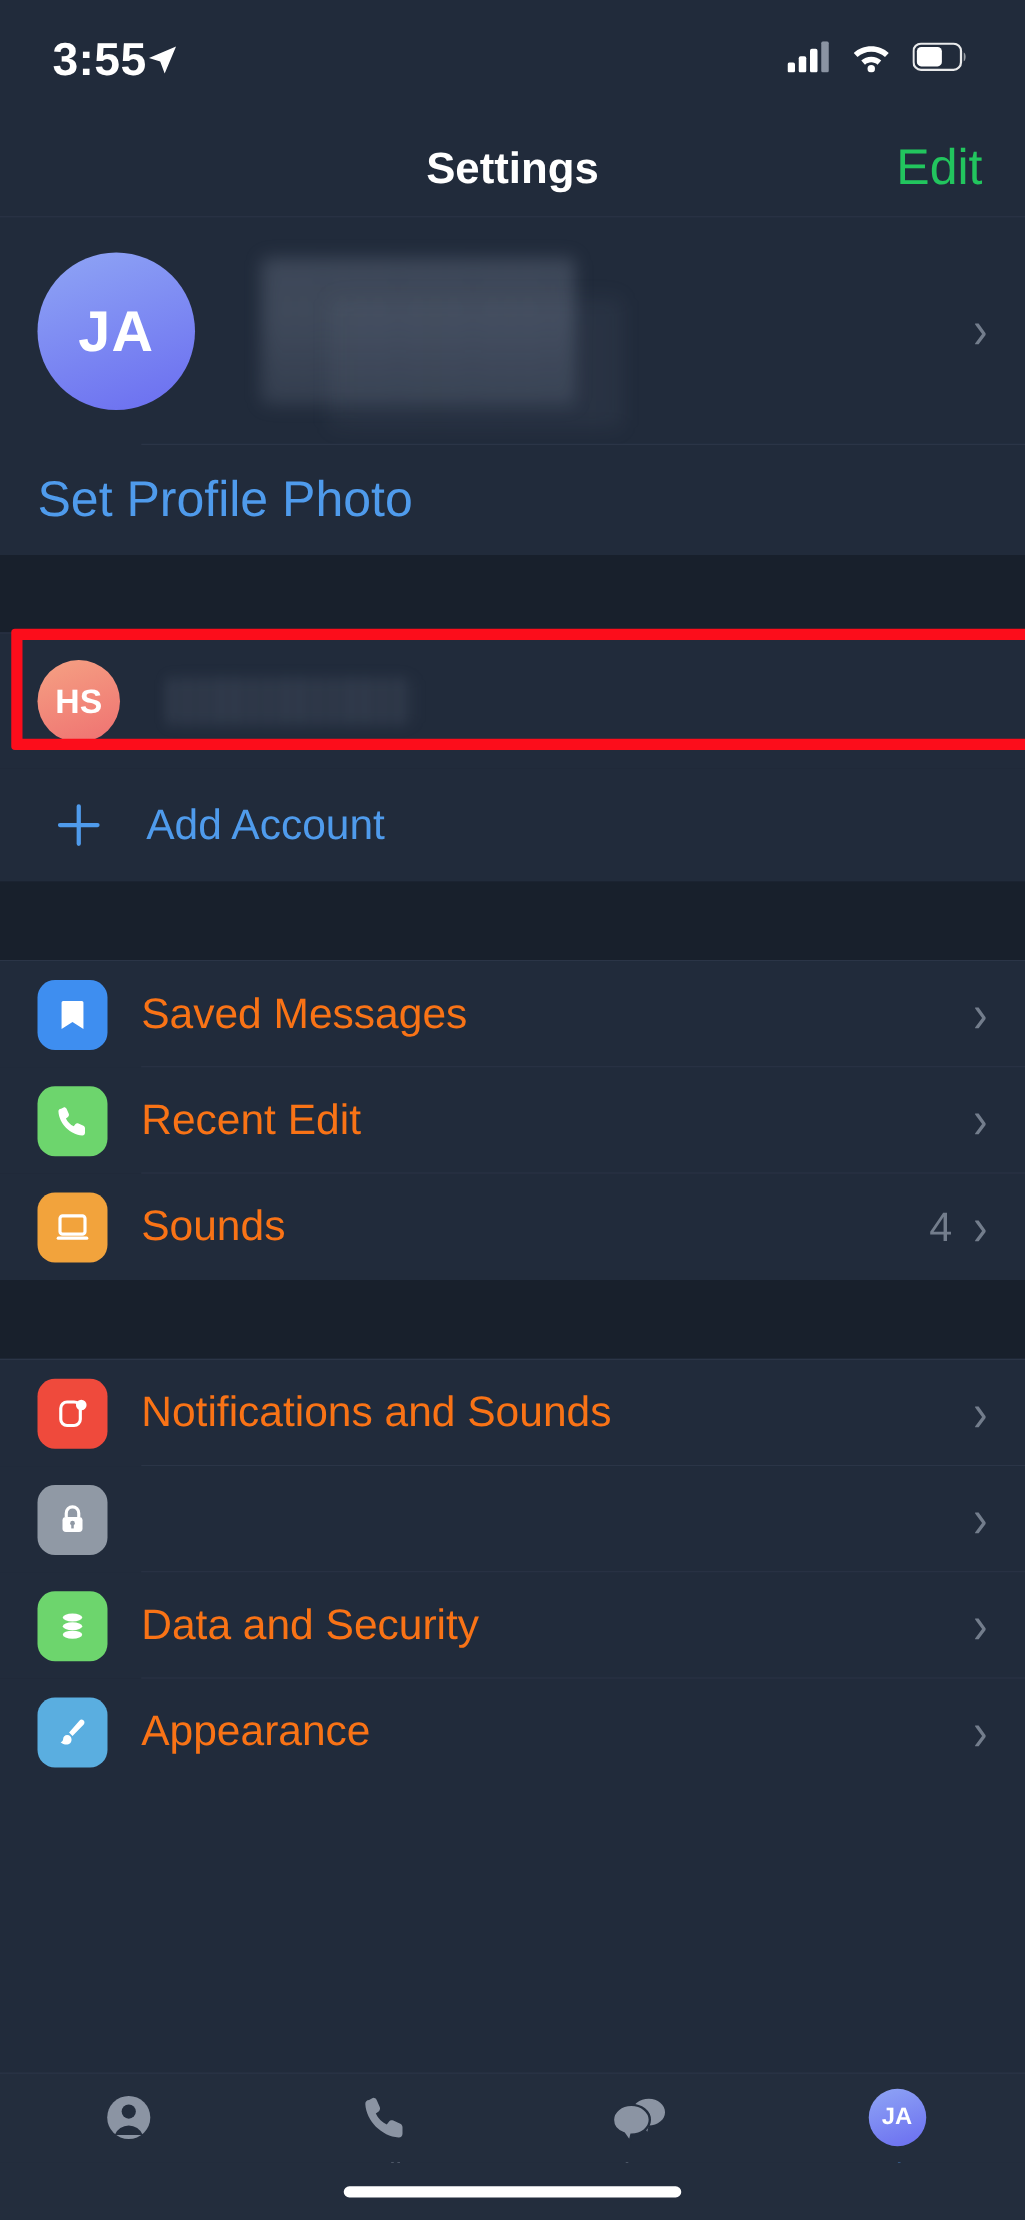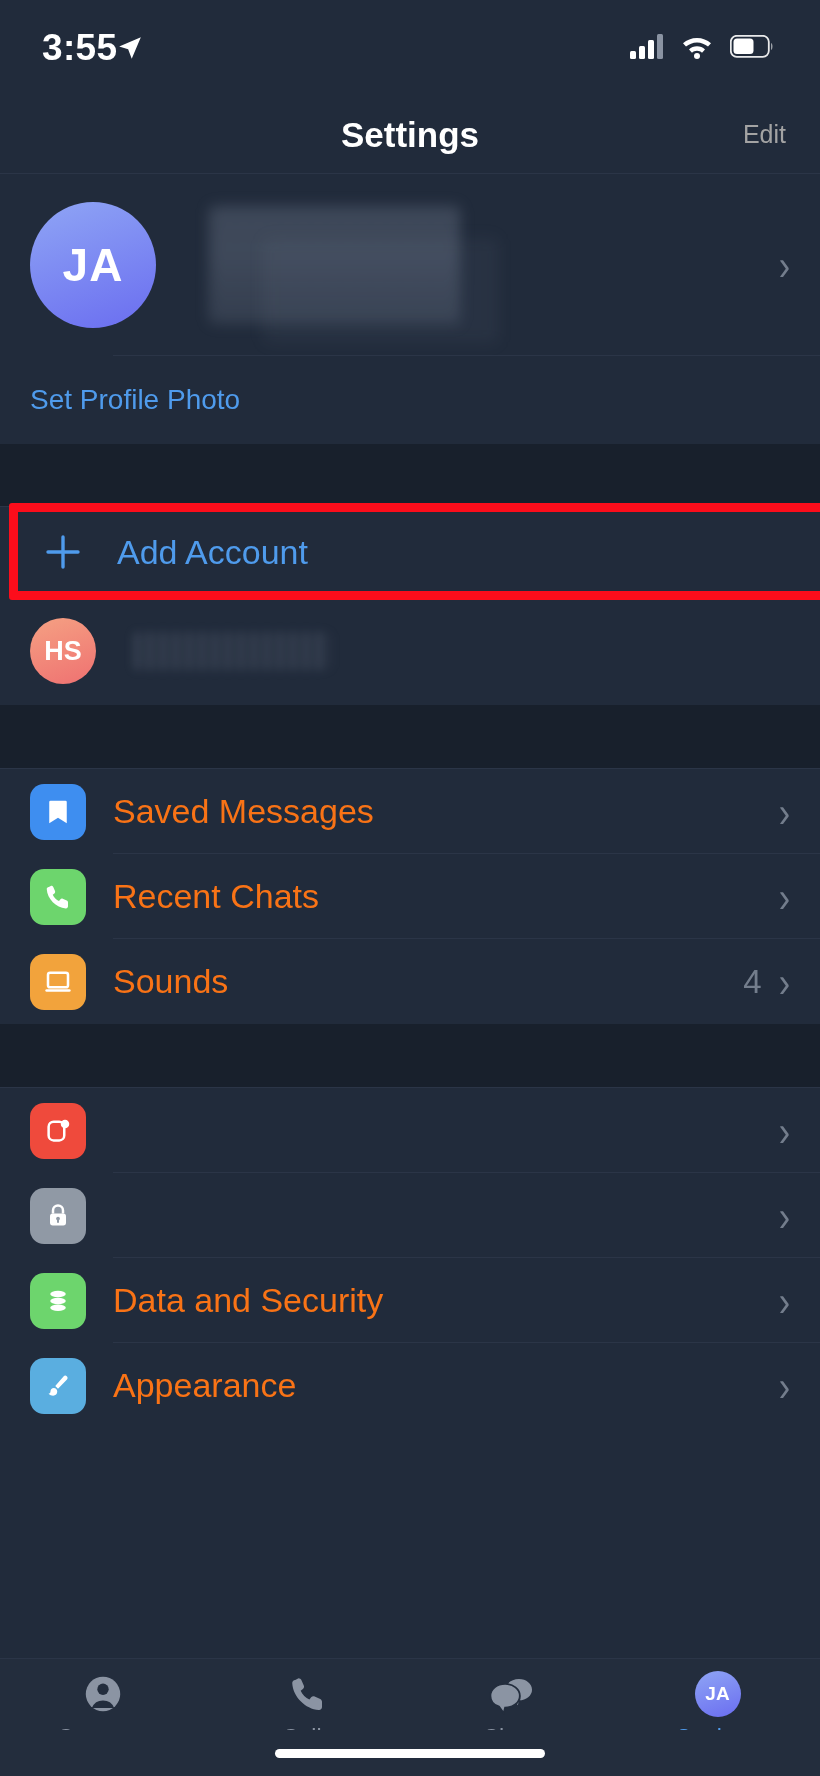--- a/index.html
+++ b/index.html
@@ -39,21 +39,21 @@
     position: relative;
     display: flex; align-items: center; justify-content: center;
     background: #212b3b;
     border-bottom: 1px solid #2b3547;
   }
   .nav-title {
     color: #ffffff; font-size: 35px; font-weight: bold;
   }
   .nav-edit {
     position: absolute; right: 34px;
-    color: #a3a3a3; font-size: 25px;
+    color: #22c55e; font-size: 40px;
   }
 
   
   .group { background: #212b3b; }
   .gap { background: #18202c; }
   .sep-top { border-top: 1px solid #2b3547; }
   .row {
     display: flex; align-items: center;
     padding: 0 30px;
     position: relative;
@@ -91,21 +91,21 @@
   }
   .blur-name2 {
     position: absolute; left: 266px; top: 64px;
     width: 230px; height: 105px; border-radius: 6px;
     background: repeating-linear-gradient(90deg,
       rgba(150,160,180,.12) 0 8px, rgba(80,90,110,.04) 8px 17px);
     filter: blur(8px);
   }
   .setphoto-row { height: 88px; }
   .setphoto {
-    color: #4f9bec; font-size: 28px;
+    color: #4f9bec; font-size: 40px;
   }
 
   
   .account-row { height: 108px; }
   .avatar-sm {
     width: 66px; height: 66px; border-radius: 50%;
     background: linear-gradient(160deg, #f5a183 0%, #ef7171 100%);
     display: flex; align-items: center; justify-content: center;
     color: #fff; font-size: 27px; font-weight: bold;
     flex: 0 0 66px;
@@ -241,32 +241,32 @@
         <div class="row-divider"></div>
       </div>
       <div class="row setphoto-row">
         <span class="setphoto">Set Profile Photo</span>
       </div>
     </div>
 
     <div class="gap" style="height:62px"></div>
 
     <div class="group sep-top">
+      <div class="row account-row">
+        <div class="avatar-sm">HS</div>
+        <div class="blur-acc"></div>
+      </div>
       <div class="row addaccount-row">
         <span class="plus-icon">
           <svg width="42" height="42" viewBox="0 0 42 42">
             <path d="M21 6v30M6 21h30" stroke="#4f9bec" stroke-width="3.4" stroke-linecap="round"></path>
           </svg>
         </span>
         <span class="add-label">Add Account</span>
       </div>
-      <div class="row account-row">
-        <div class="avatar-sm">HS</div>
-        <div class="blur-acc"></div>
-      </div>
     </div>
 
     <div class="gap" style="height:63px"></div>
 
     <div class="group sep-top">
 
       <div class="row srow">
         <span class="sicon" style="background:#3e8ef0">
           <svg width="30" height="30" viewBox="0 0 24 24">
               <path d="M6 3h12a1 1 0 011 1v17l-7-4.5L5 21V4a1 1 0 011-1z" fill="#ffffff"></path>
@@ -276,21 +276,21 @@
         <span class="chev">›</span>
         <div class="row-divider"></div>
       </div>
 
       <div class="row srow">
         <span class="sicon" style="background:#6dd56d">
           <svg width="30" height="30" viewBox="0 0 24 24">
               <path d="M6.6 3c.7 0 1.3.4 1.6 1l1.4 3.2c.3.7.1 1.5-.5 2l-1.3 1c1 2.2 2.8 4 5 5l1-1.3c.5-.6 1.3-.8 2-.5l3.2 1.4c.6.3 1 .9 1 1.6v3c0 1-.8 1.8-1.8 1.7C10.5 20.6 3.4 13.5 3 5.8 2.9 4.8 3.7 4 4.7 4z" fill="#ffffff"></path>
             </svg>
         </span>
-        <span class="slabel">Recent Chats</span>
+        <span class="slabel">Recent Edit</span>
         <span class="chev">›</span>
         <div class="row-divider"></div>
       </div>
 
       <div class="row srow">
         <span class="sicon" style="background:#f2a33c">
           <svg width="32" height="32" viewBox="0 0 24 24">
             <rect x="4.5" y="5" width="15" height="11" rx="1.6" fill="none" stroke="#ffffff" stroke-width="1.9"></rect>
             <rect x="2.5" y="17.4" width="19" height="2" rx="1" fill="#ffffff"></rect>
           </svg>
@@ -306,20 +306,21 @@
 
     <div class="group sep-top">
 
       <div class="row srow">
         <span class="sicon" style="background:#ef4a3c">
           <svg width="30" height="30" viewBox="0 0 24 24">
             <rect x="4.5" y="4.5" width="12.5" height="15" rx="4" fill="none" stroke="#ffffff" stroke-width="2"></rect>
             <circle cx="17.6" cy="6.4" r="3.4" fill="#ffffff"></circle>
           </svg>
         </span>
+        <span class="slabel">Notifications and Sounds</span>
         <span class="chev">›</span>
         <div class="row-divider"></div>
       </div>
 
       <div class="row srow">
         <span class="sicon" style="background:#9099a5">
           <svg width="30" height="30" viewBox="0 0 24 24">
             <path d="M8 10V7.6a4 4 0 018 0V10" fill="none" stroke="#ffffff" stroke-width="2"></path>
             <rect x="5.6" y="10" width="12.8" height="9.6" rx="2.2" fill="#ffffff"></rect>
             <circle cx="12" cy="14" r="1.5" fill="#9099a5"></circle>

